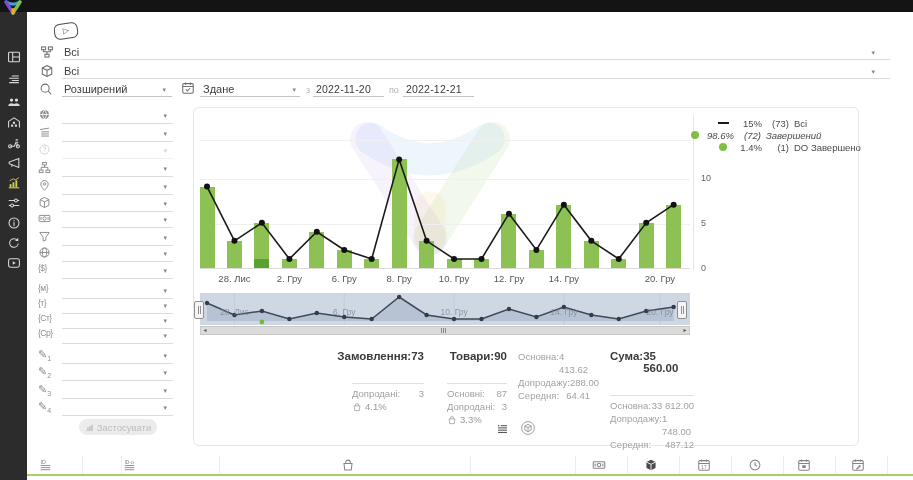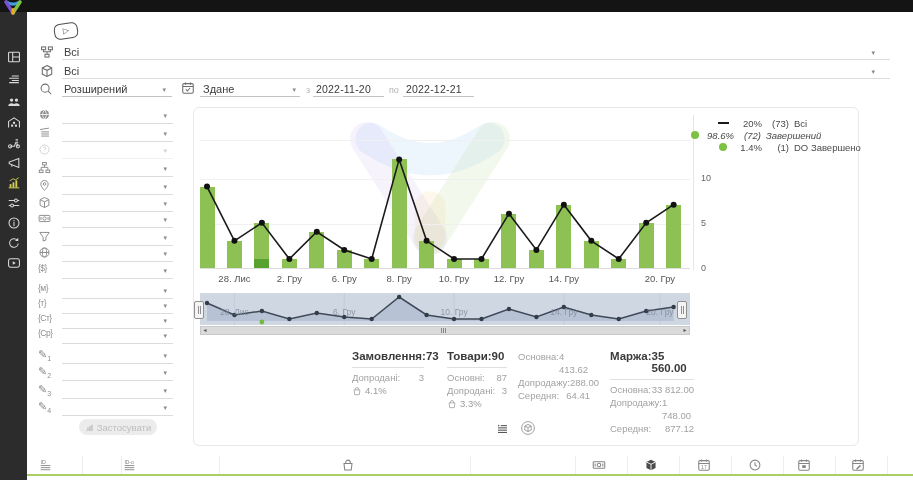--- a/index.html
+++ b/index.html
@@ -46,22 +46,22 @@
   .leg-cnt{width:27px;text-align:right;}
   .leg-lab{margin-left:5px;white-space:nowrap;}
   .handle{position:absolute;width:8px;height:16px;background:#f4f4f4;border:1px solid #8f8f8f;border-radius:2px;cursor:ew-resize;
           display:flex;align-items:center;justify-content:center;gap:1px;}
   .handle i{display:block;width:1px;height:8px;background:#8f8f8f;}
   #nav-scroll{left:200px;top:326px;width:490px;height:9px;background:#dbdbdb;border:1px solid #c8c8c8;box-sizing:border-box;}
   .nav-arrow{position:absolute;top:326px;width:10px;height:9px;font-size:6px;line-height:9px;text-align:center;color:#555;cursor:pointer;}
   #nav-grip{left:437px;top:328px;width:12px;height:5px;display:flex;gap:1px;align-items:center;justify-content:center;cursor:grab;}
   #nav-grip i{display:block;width:1px;height:5px;background:#888;}
   .stat-col{position:absolute;top:350px;}
-  .stat-head{display:flex;justify-content:flex-start;font-size:11.5px;font-weight:bold;color:#3a3a3a;
-             padding-bottom:5px;border-bottom:1px solid #e0e0e0;margin-bottom:3px;}
+  .stat-head{display:flex;justify-content:flex-end;font-size:11.5px;font-weight:bold;color:#3a3a3a;
+             padding-bottom:21px;border-bottom:1px solid #e0e0e0;margin-bottom:3px;}
   .stat-row{display:flex;justify-content:space-between;font-size:9.5px;color:#a2a2a2;line-height:13px;}
   .stat-row.iconrow{justify-content:flex-start;gap:3px;align-items:center;color:#9a9a9a;}
   .stat-row .ic{color:#999;}
   .toggle{position:absolute;cursor:pointer;}
   .bcell{position:absolute;top:458px;color:#858585;cursor:pointer;}
   .bsep{position:absolute;top:456px;width:1px;height:18px;background:#ededed;}
   #green-line{left:27px;top:474px;width:886px;height:2px;background:#a9ce63;}
   svg text{font-family:"Liberation Sans",sans-serif;}
 </style>
 </head>
@@ -469,21 +469,21 @@
       <span class="xtick" style="left: 659.925px;">20. Гру</span>
       <span class="ytick" style="top: 263px;">0</span>
       <span class="ytick" style="top: 217.75px;">5</span>
       <span class="ytick" style="top: 172.5px;">10</span>
     </div>
   <div id="legend">
       <div class="leg-row" style="left: 716px; top: 117px;">
         <span class="leg-sw">
           <span style="display:block;width:11px;height:2px;background:#1a1a1a;"></span>
         </span>
-        <span class="leg-pct">20%</span>
+        <span class="leg-pct">15%</span>
         <span class="leg-cnt">(73)</span>
         <span class="leg-lab">Всі</span>
       </div>
       <div class="leg-row" style="left: 688px; top: 129.2px; font-style: italic;">
         <span class="leg-sw">
           <span style="display:block;width:8px;height:8px;border-radius:50%;background:#7cc142;"></span>
         </span>
         <span class="leg-pct">98.6%</span>
         <span class="leg-cnt">(72)</span>
         <span class="leg-lab">Завершений</span>
@@ -601,34 +601,34 @@
           <span>Допродажу:</span>
           <span>288.00</span>
         </div>
         <div class="stat-row">
           <span>Середня:</span>
           <span>64.41</span>
         </div>
       </div>
       <div class="stat-col" style="left: 610px; width: 84px;">
         <div class="stat-head">
-          <span>Маржа:</span>
+          <span>Сума:</span>
           <span>35 560.00</span>
         </div>
         <div class="stat-row">
           <span>Основна:</span>
           <span>33 812.00</span>
         </div>
         <div class="stat-row">
           <span>Допродажу:</span>
           <span>1 748.00</span>
         </div>
         <div class="stat-row">
           <span>Середня:</span>
-          <span>877.12</span>
+          <span>487.12</span>
         </div>
       </div>
     </div>
   <div id="view-toggle">
       <div class="toggle" style="left: 496px; top: 422px; color: rgb(68, 68, 68);"><svg width="13" height="13" viewBox="0 0 16 16" fill="none" stroke="currentColor" stroke-width="1.2">
           <path d="M2.5 2.2l2.2 1.1-2.2 1.1z" fill="currentColor" stroke="none"></path>
           <path d="M5.8 3.3h7.7M2.5 6h11M2.5 8.8h11M2.5 11.6h11"></path>
         </svg></div>
       <div class="toggle" style="left: 520px; top: 420px; color: rgb(158, 158, 158);"><svg width="16" height="16" viewBox="0 0 16 16" fill="none" stroke="currentColor" stroke-width="1.2">
           <circle cx="8" cy="8" r="6.4" stroke-width="1"></circle>

